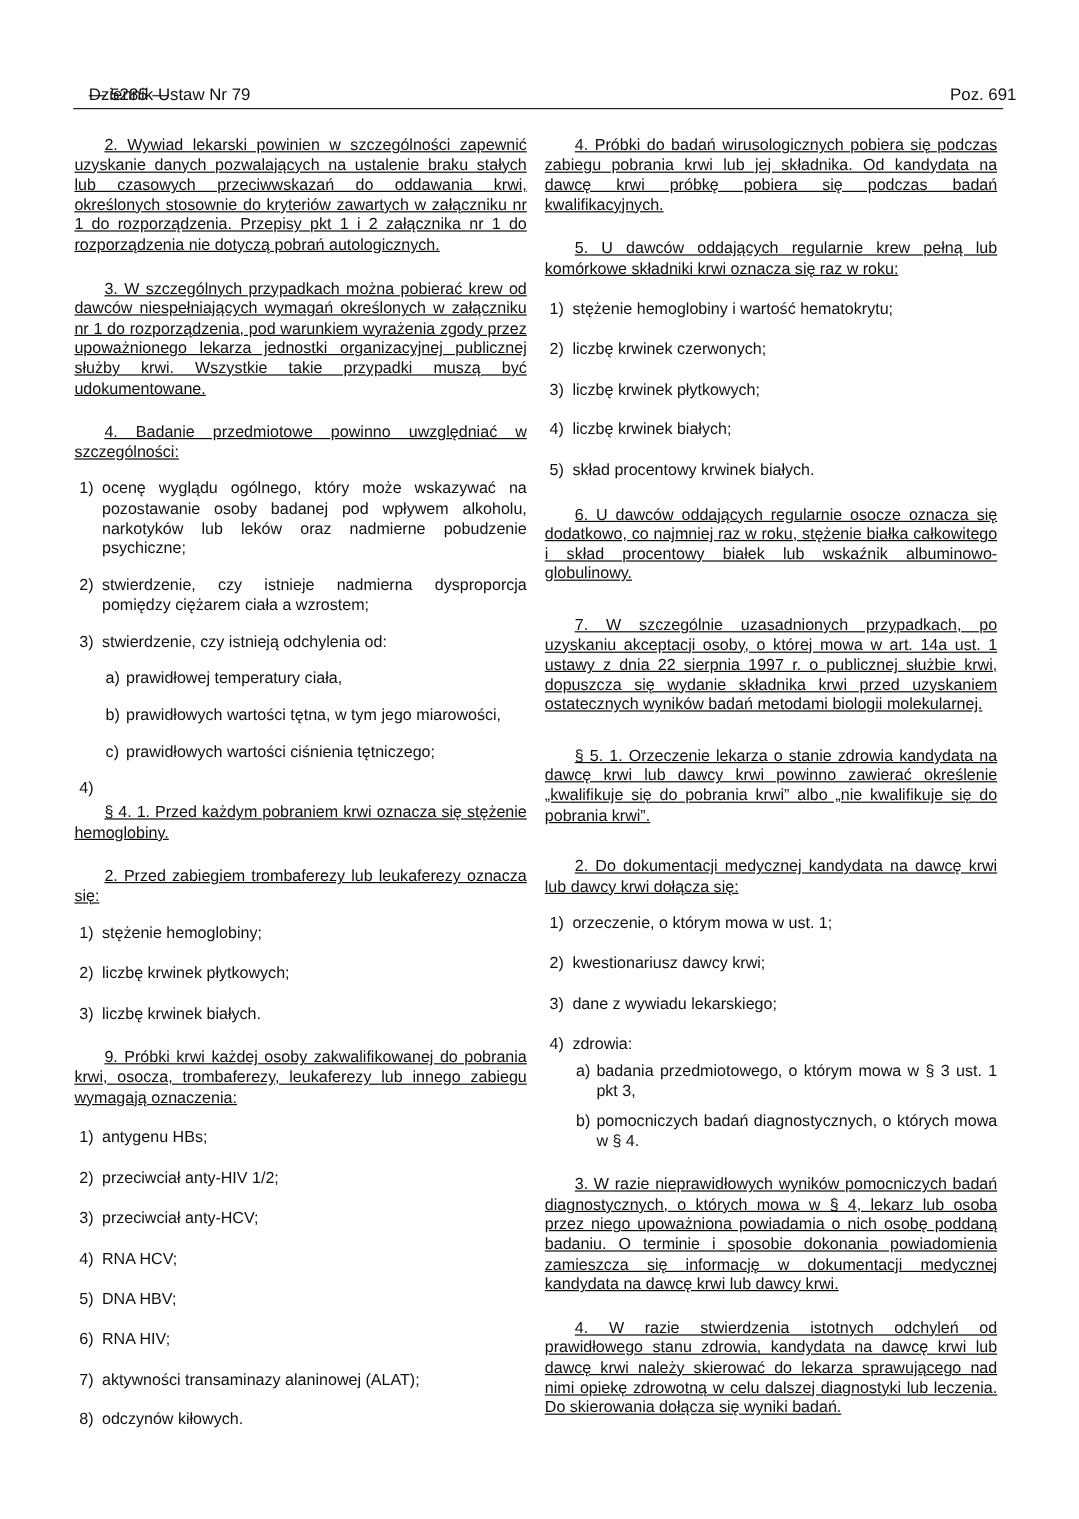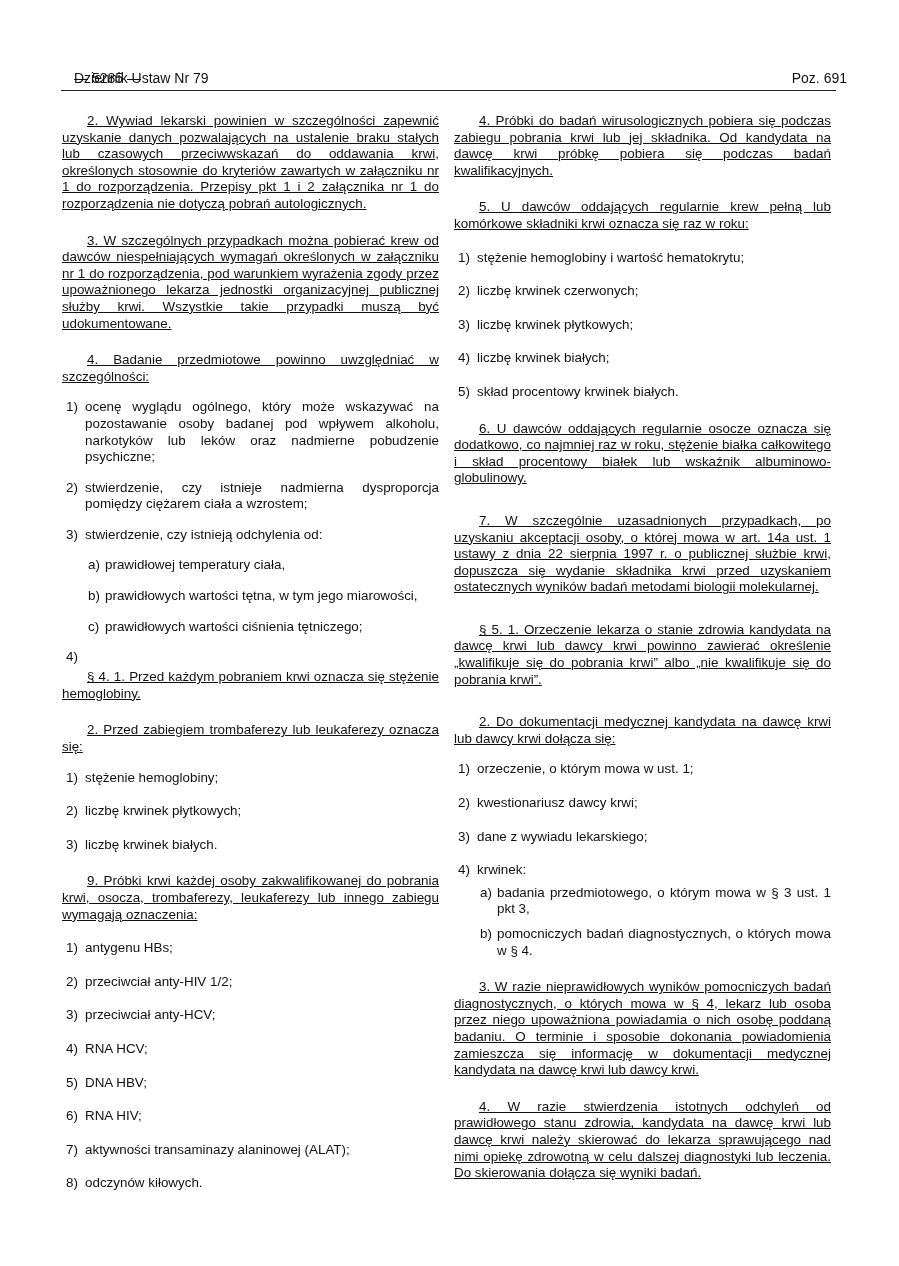--- a/index.html
+++ b/index.html
@@ -192,21 +192,21 @@
     <span>kwestionariusz dawcy krwi;</span>
   </div>
   <div class="gap-m"></div>
   <div class="li num1">
     <span class="n">3)</span>
     <span>dane z wywiadu lekarskiego;</span>
   </div>
   <div class="gap-m"></div>
   <div class="li num1">
     <span class="n">4)</span>
-    <span>krwinek:</span>
+    <span>zdrowia:</span>
   </div>
   <div class="gap-s" style="height:6px"></div>
   <div class="li sub">
     <span class="n">a)</span>
     <span>badania przedmiotowego, o którym mowa w § 3 ust. 1 pkt 3,</span>
   </div>
   <div class="gap-s" style="height:8px"></div>
   <div class="li sub">
     <span class="n">b)</span>
     <span>pomocniczych badań diagnostycznych, o których mowa w § 4.</span>

